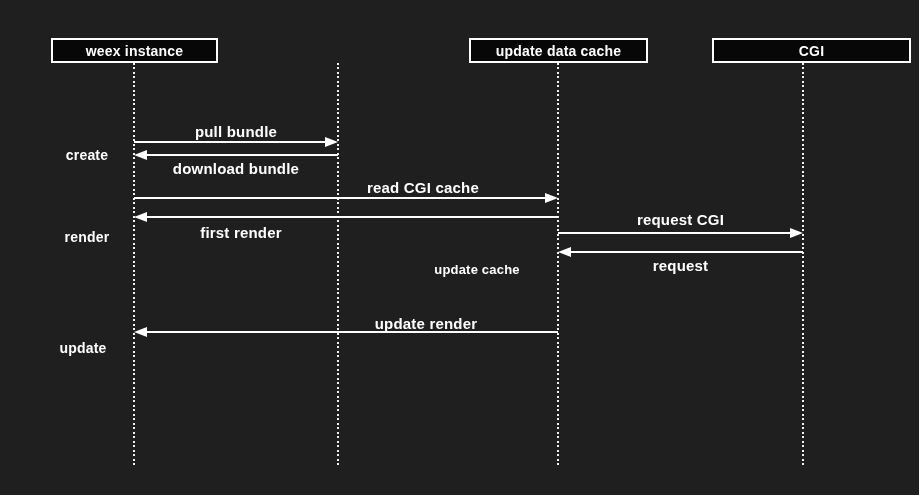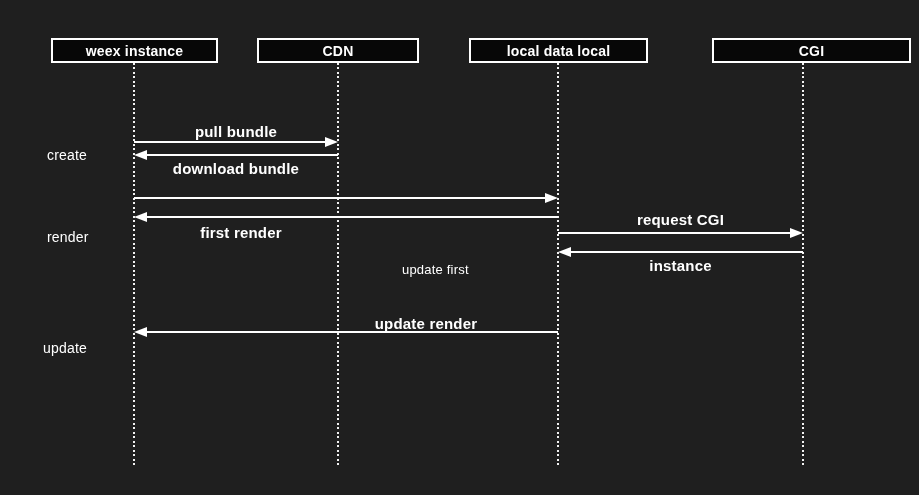--- a/index.html
+++ b/index.html
@@ -72,40 +72,37 @@
     font-size: 15px;
     font-weight: 700;
     text-align: center;
     letter-spacing: 0.2px;
     white-space: nowrap;
   }
   
   .phase, .note {
     position: absolute;
     font-size: 14px;
-    font-weight: 400;
-    text-align: left;
+    font-weight: 700;
+    text-align: center;
     letter-spacing: 0.2px;
     white-space: nowrap;
   }
   .note { font-size: 13px; }
 </style>
 </head>
 <body>
 
 <div class="stage">
 
   <div class="actor" style="left:51px;width:167px">
     <span>weex instance</span>
   </div>
-  <div class="actor" style="left:257px;width:162px">
-    <span>CDN</span>
-  </div>
   <div class="actor" style="left:469px;width:179px">
-    <span>local data local</span>
+    <span>update data cache</span>
   </div>
   <div class="actor" style="left:712px;width:199px">
     <span>CGI</span>
   </div>
 
   <div class="lifeline" style="left:133px"></div>
   <div class="lifeline" style="left:337px"></div>
   <div class="lifeline" style="left:557px"></div>
   <div class="lifeline" style="left:802px"></div>
 
@@ -114,20 +111,21 @@
     <div class="line"></div>
     <div class="head"></div>
   </div>
 
   <div class="msg left" style="left:134px;top:154px;width:204px">
     <div class="line"></div>
     <div class="head"></div>
   </div>
   <div class="mlabel" style="left:134px;top:160px;width:204px">download bundle</div>
 
+  <div class="mlabel" style="left:338px;top:179px;width:170px">read CGI cache</div>
   <div class="msg right" style="left:134px;top:197px;width:424px">
     <div class="line"></div>
     <div class="head"></div>
   </div>
 
   <div class="msg left" style="left:134px;top:216px;width:424px">
     <div class="line"></div>
     <div class="head"></div>
   </div>
   <div class="mlabel" style="left:134px;top:224px;width:214px">first render</div>
@@ -135,23 +133,23 @@
   <div class="mlabel" style="left:558px;top:211px;width:245px">request CGI</div>
   <div class="msg right" style="left:558px;top:232px;width:245px">
     <div class="line"></div>
     <div class="head"></div>
   </div>
 
   <div class="msg left" style="left:558px;top:251px;width:245px">
     <div class="line"></div>
     <div class="head"></div>
   </div>
-  <div class="mlabel" style="left:558px;top:257px;width:245px">instance</div>
+  <div class="mlabel" style="left:558px;top:257px;width:245px">request</div>
 
-  <div class="note" style="left:402px;top:262px;width:150px">update first</div>
+  <div class="note" style="left:402px;top:262px;width:150px">update cache</div>
 
   <div class="mlabel" style="left:338px;top:315px;width:176px">update render</div>
   <div class="msg left" style="left:134px;top:331px;width:424px">
     <div class="line"></div>
     <div class="head"></div>
   </div>
 
   <div class="phase" style="left:47px;top:147px;width:80px">create</div>
   <div class="phase" style="left:47px;top:229px;width:80px">render</div>
   <div class="phase" style="left:43px;top:340px;width:80px">update</div>

